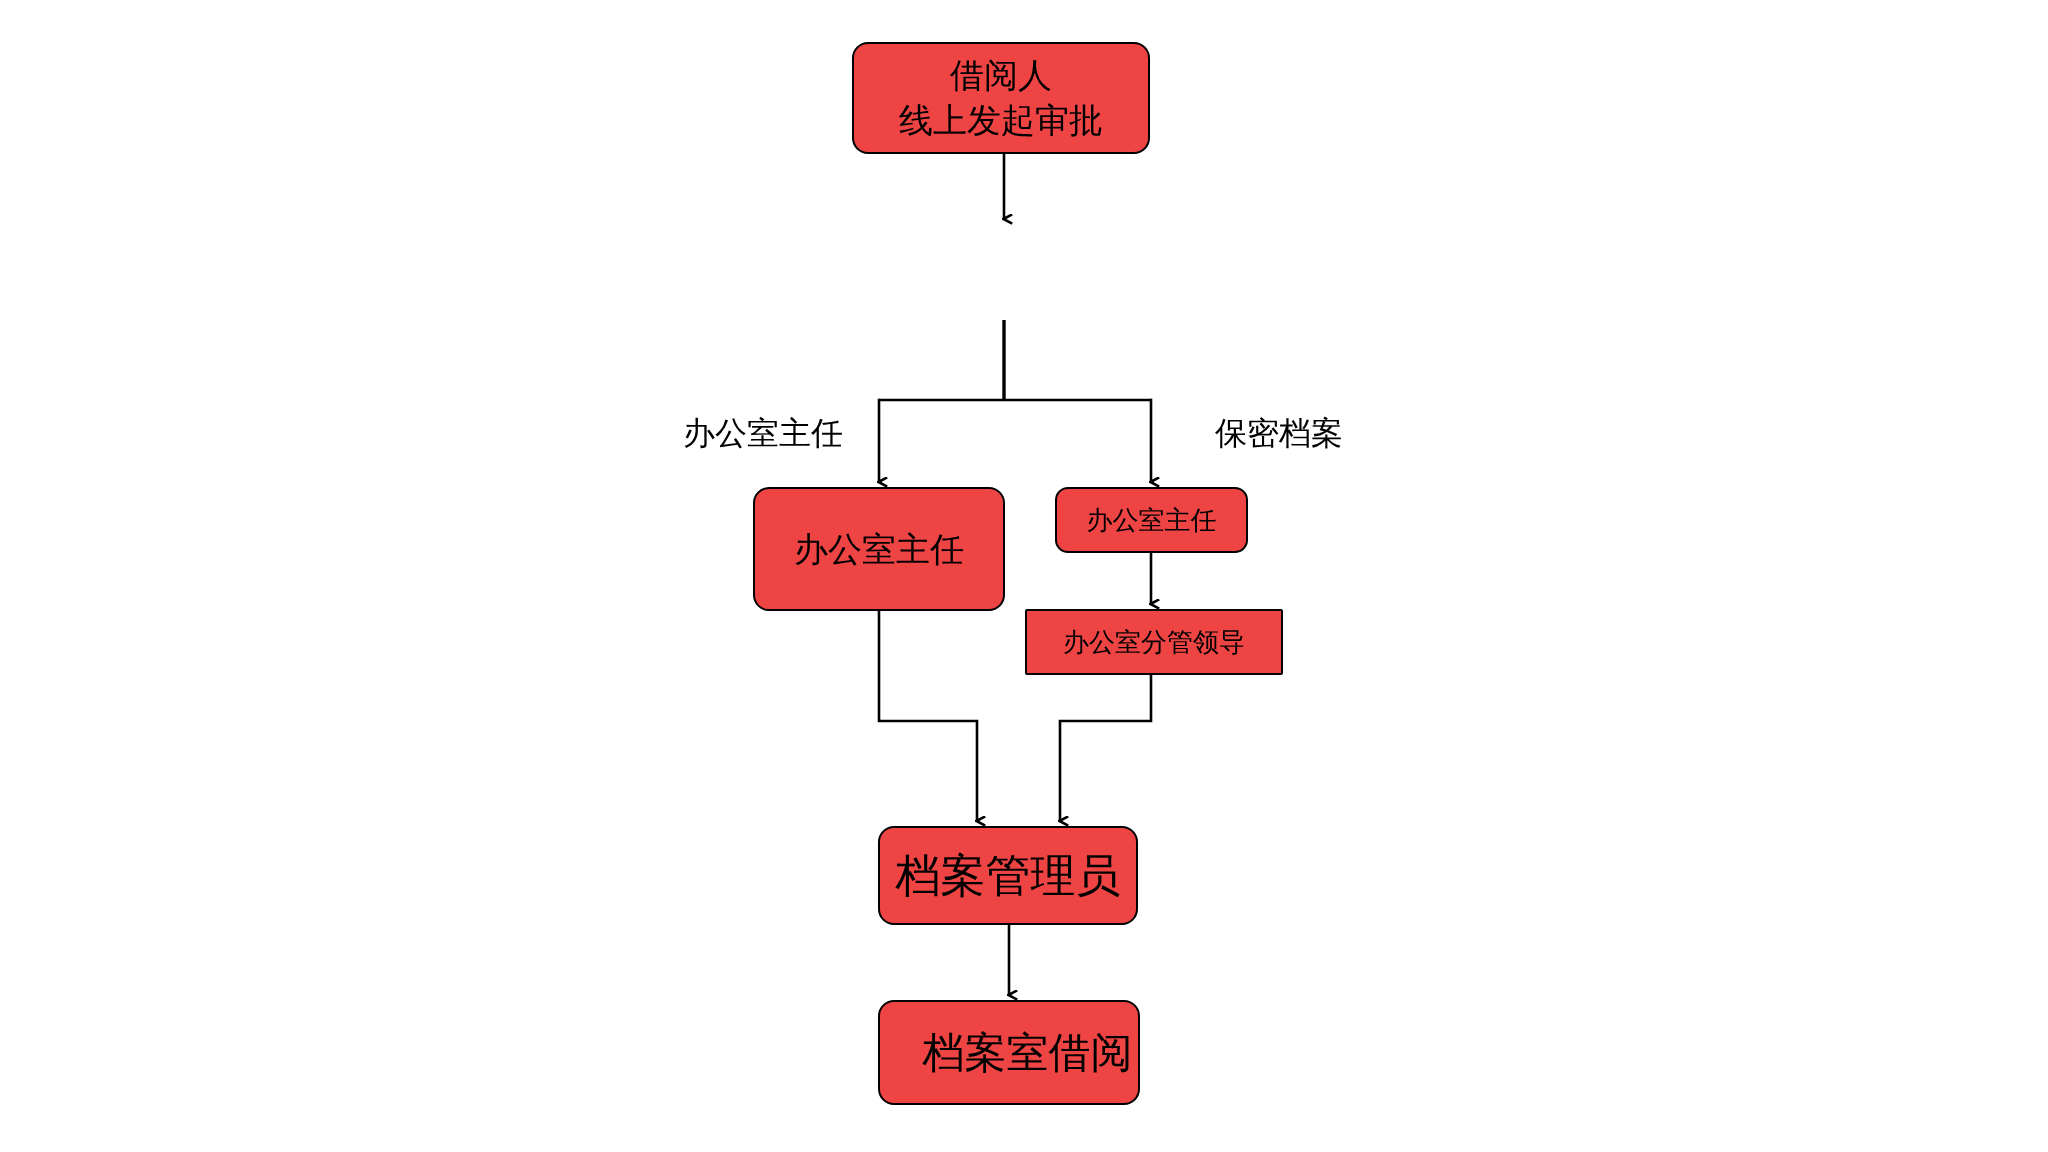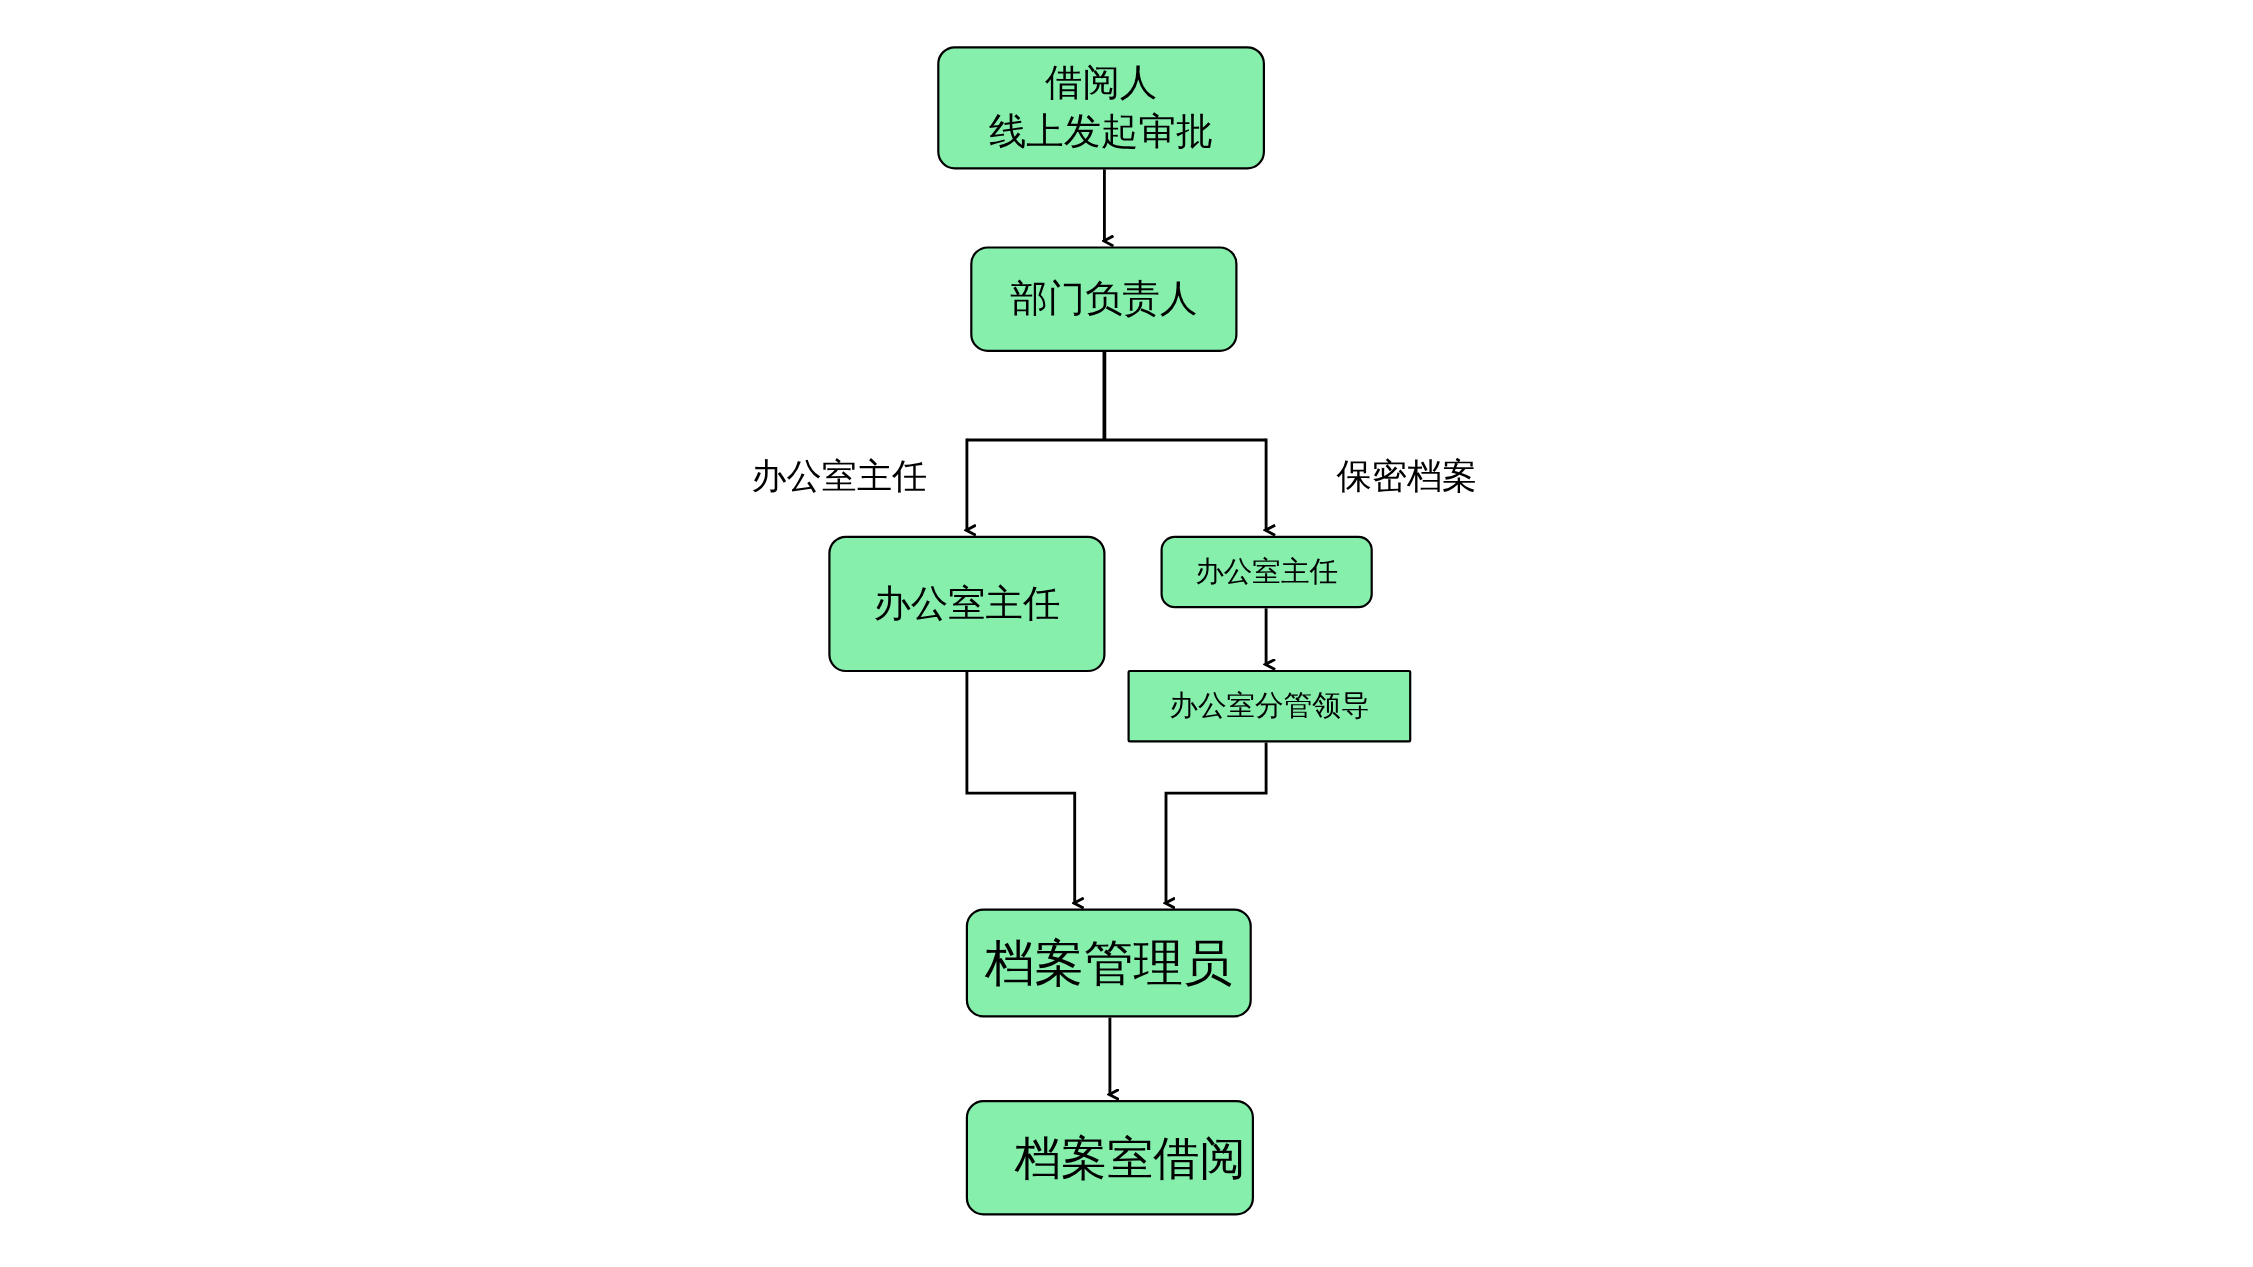--- a/index.html
+++ b/index.html
@@ -26,21 +26,21 @@
     left: 0;
     top: 0;
     width: 2048px;
     height: 1152px;
   }
   .node {
     position: absolute;
     box-sizing: border-box;
     border: 2.5px solid #000000;
     border-radius: 16px;
-    background: #86efac;
+    background: #ef4444;
     display: flex;
     flex-direction: column;
     align-items: center;
     justify-content: center;
     text-align: center;
     line-height: 1.32;
     color: #000000;
     white-space: pre;
     z-index: 2;
   }
@@ -86,23 +86,20 @@
 
       <line x1="1009" y1="925" x2="1009" y2="995" marker-end="url(#arrowhead)"></line>
     </g>
   </svg>
 
   <div class="node" style="left:852px; top:42px; width:298px; height:112px; font-size:34px;">
     <span class="line">借阅人</span>
     <span class="line">线上发起审批</span>
   </div>
 
-  <div class="node" style="left:882px; top:224px; width:243px; height:96px; font-size:34px;">
-    <span class="line">部门负责人</span>
-  </div>
 
   <div class="node" style="left:753px; top:487px; width:252px; height:124px; font-size:34px;">
     <span class="line">办公室主任</span>
   </div>
 
   <div class="node" style="left:1055px; top:487px; width:193px; height:66px; font-size:26px; border-radius:13px;">
     <span class="line">办公室主任</span>
   </div>
 
   <div class="node" style="left:1025px; top:609px; width:258px; height:66px; font-size:26px; border-radius:2px;">

